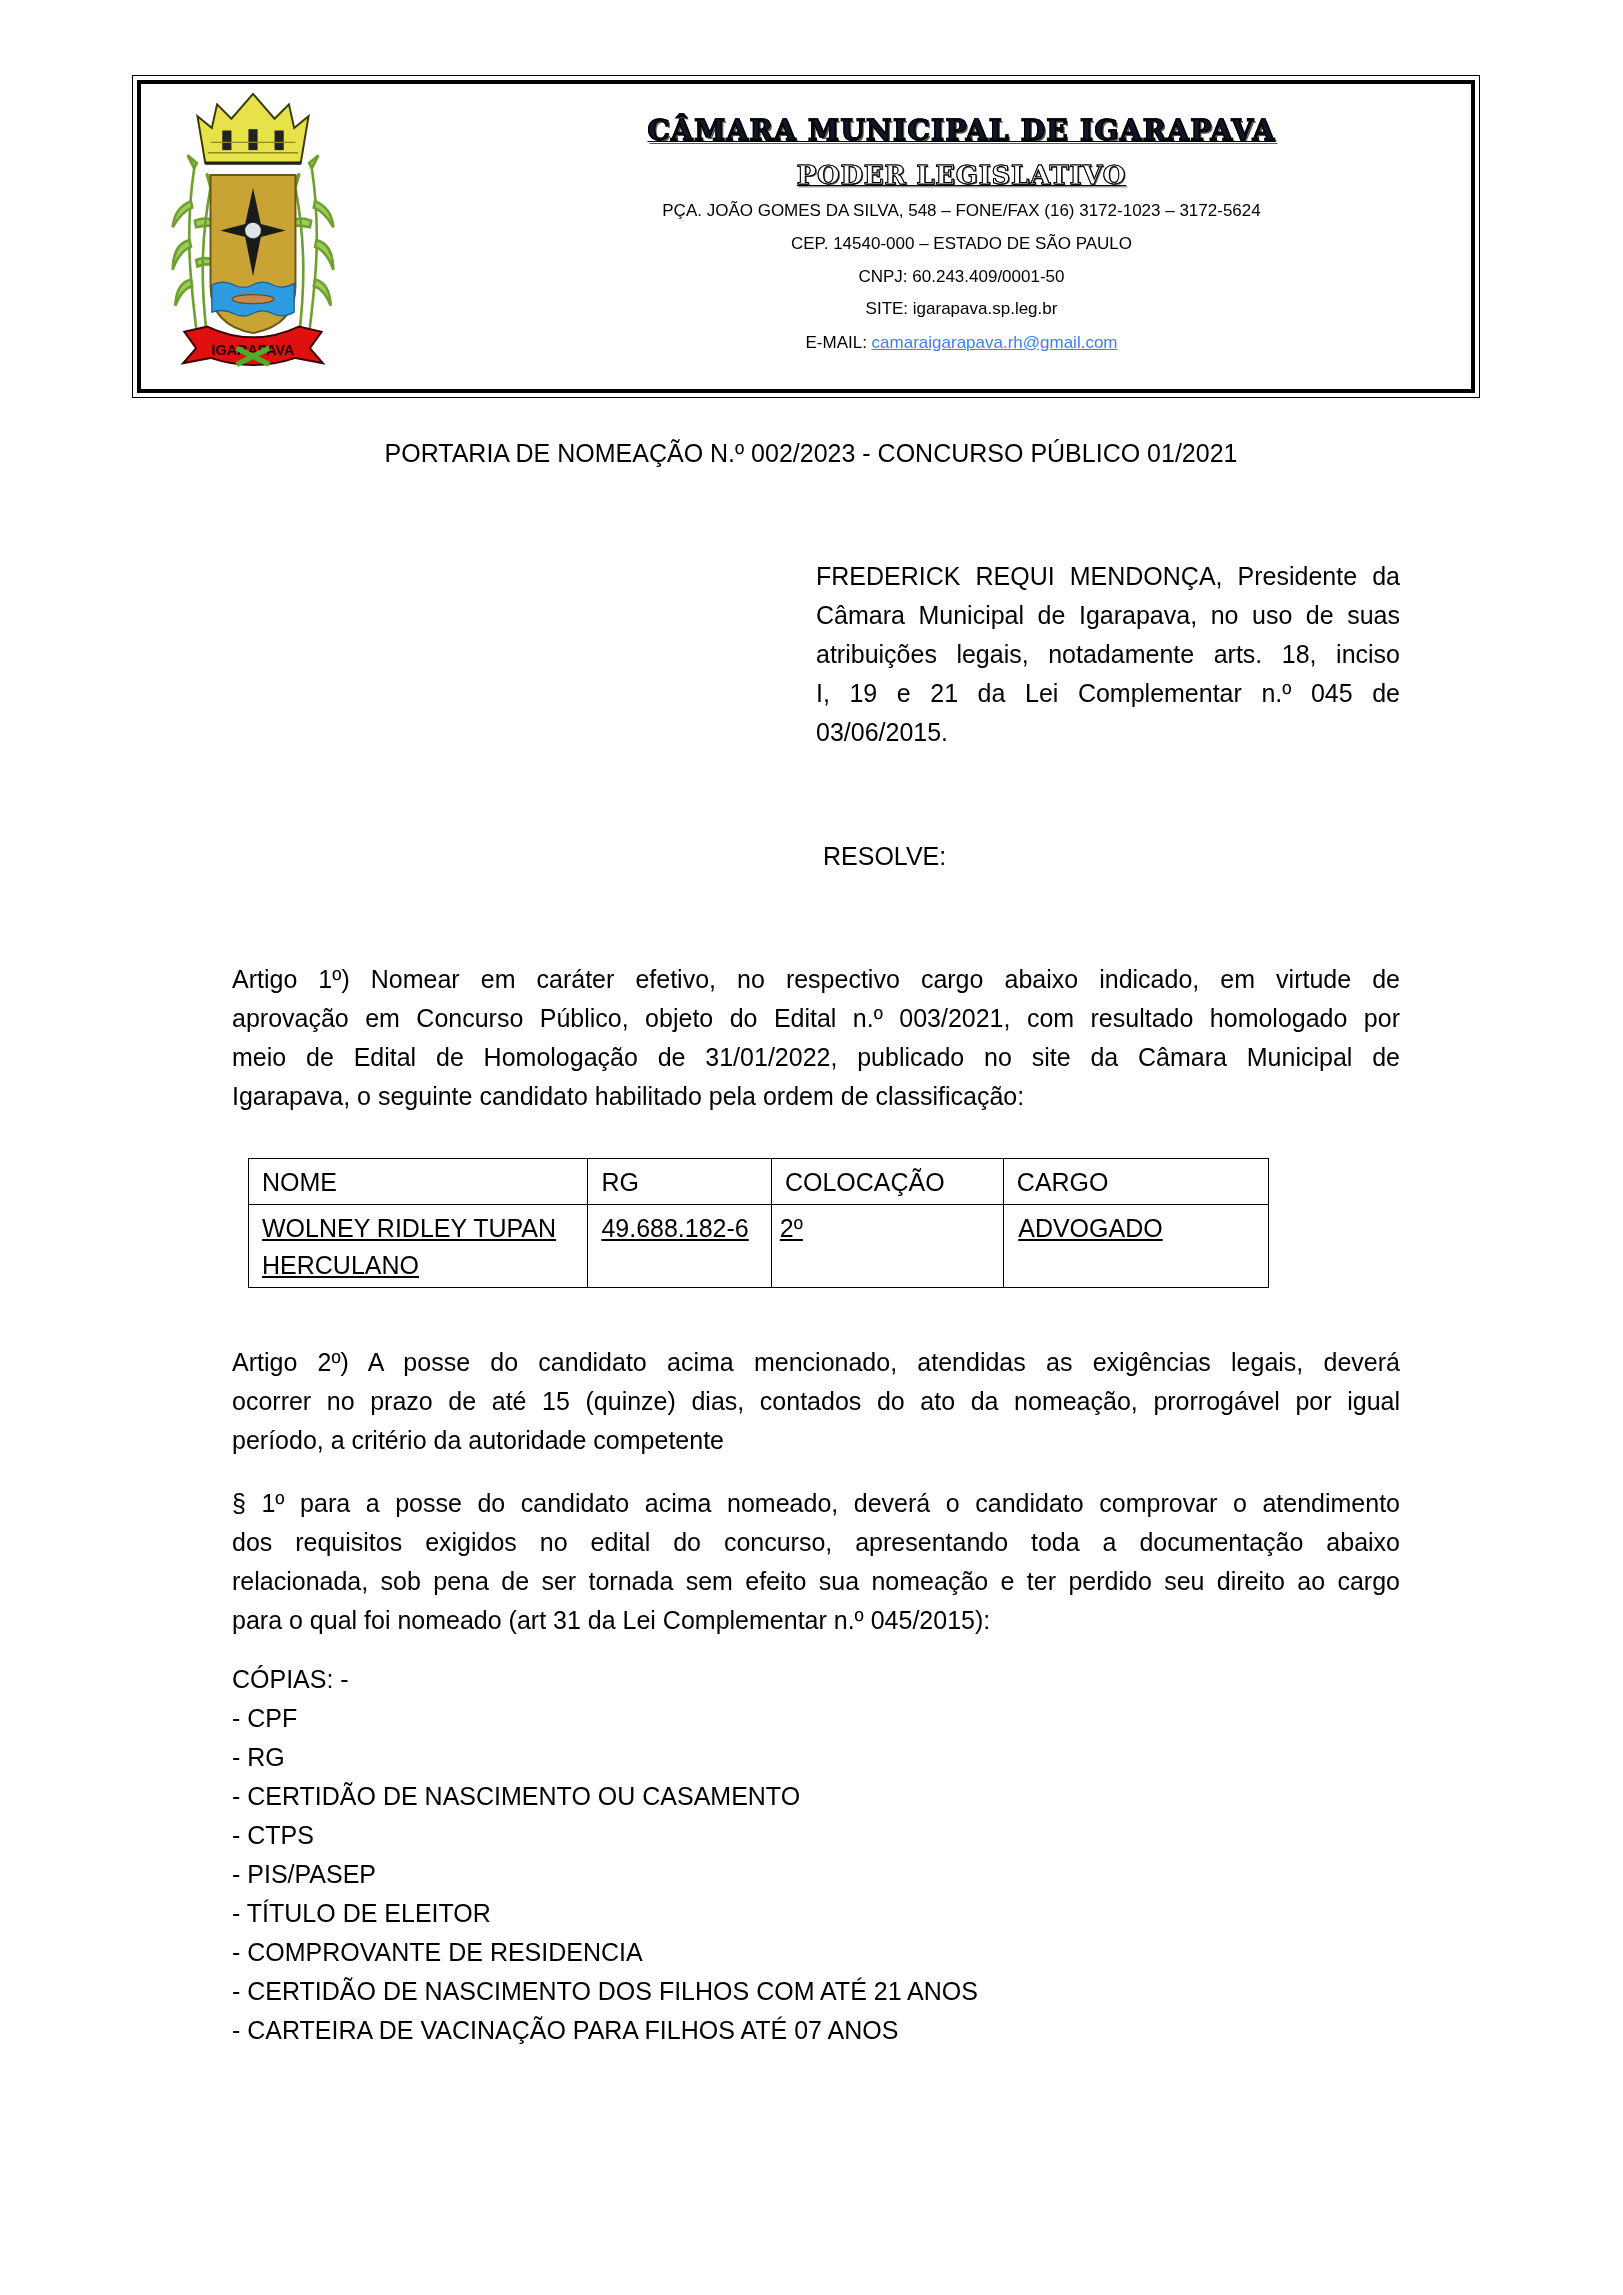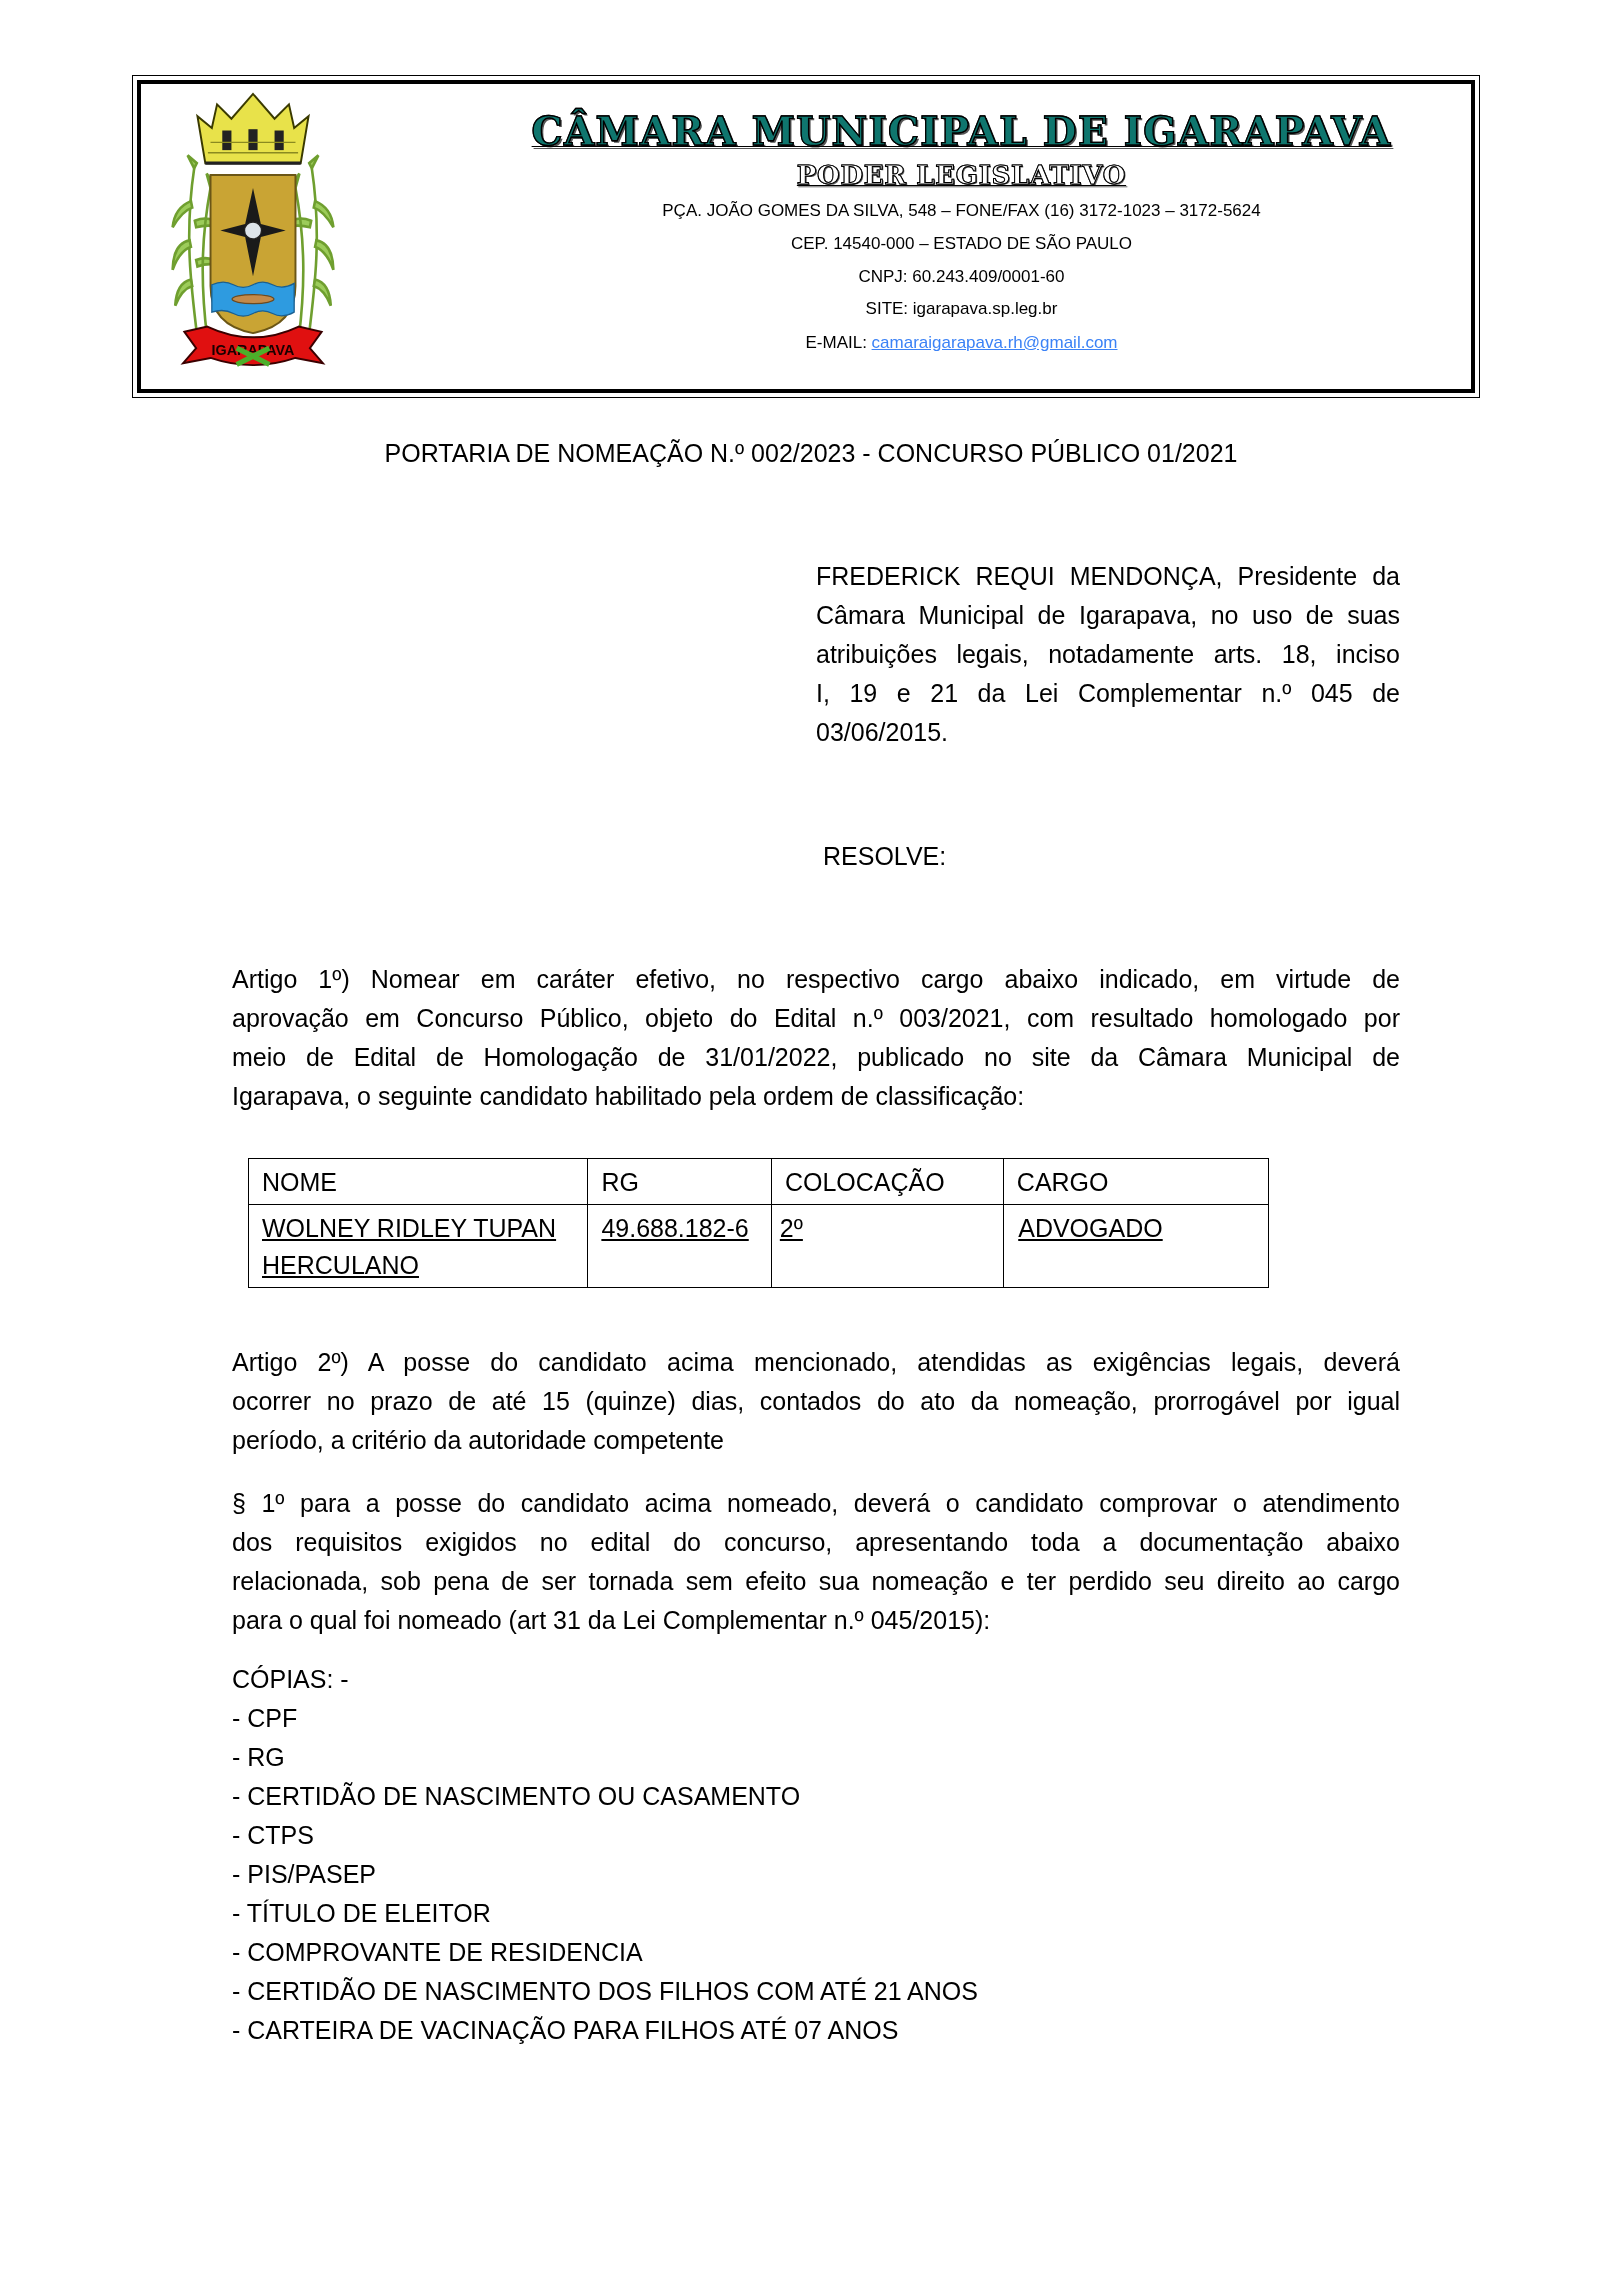--- a/index.html
+++ b/index.html
@@ -8,24 +8,24 @@
   .abs { position: absolute; }
 
   
   .header-box { left: 132px; top: 75px; width: 1348px; height: 323px;
                 border: 1.3px solid #000; box-sizing: border-box; }
   .header-box-inner { position: absolute; left: 3.9px; top: 3.9px; right: 3.9px; bottom: 3.9px;
                       border: 4.6px solid #000; }
   .crest { left: 171px; top: 90px; width: 164px; height: 281px; }
 
   .h-title { left: 458px; width: 1007px; top: 105px; text-align: center;
-             font-family: "DejaVu Serif", "Liberation Serif", serif; font-size: 39px;
+             font-family: "DejaVu Serif", "Liberation Serif", serif; font-size: 28px;
              letter-spacing: 1.3px; line-height: 52px; font-weight: bold;
              text-decoration: underline; text-decoration-thickness: 1.3px;
-             color: #0f766e; -webkit-text-stroke: 1.3px #000;
+             color: #0f172a; -webkit-text-stroke: 1.3px #000;
              text-shadow: 2px 2px 0 #555; }
   .h-sub { left: 458px; width: 1007px; top: 157px; text-align: center;
            font-family: "DejaVu Serif", "Liberation Serif", serif; font-size: 26px;
            letter-spacing: 0.7px; line-height: 37px; font-weight: bold;
            text-decoration: underline; text-decoration-thickness: 1.3px;
            color: #fff; -webkit-text-stroke: 1px #000; text-shadow: 1.3px 1.3px 0 #666; }
   .h-line { left: 458px; width: 1007px; text-align: center; font-size: 17px; line-height: 33px; }
   .link { color: #3b82f6; text-decoration: underline; }
 
   .p-title { left: 196px; width: 1230px; top: 435px; text-align: center;
@@ -104,21 +104,21 @@
   <path d="M20 370 L55 362 Q125 395 195 362 L230 370 L212 395 L232 418 L190 410 Q125 432 60 410 L18 418 L38 395 Z" fill="#e01010" stroke="#3a0000" stroke-width="3"></path>
   <text x="125" y="406" text-anchor="middle" font-family="Liberation Sans, sans-serif" font-size="22" font-weight="bold" fill="#1a0000">IGARAPAVA</text>
 
   <path d="M100 420 L150 395 M150 420 L100 395" stroke="#4caf2a" stroke-width="8"></path>
 </svg>
 
 <div class="abs h-title">CÂMARA MUNICIPAL DE IGARAPAVA</div>
 <div class="abs h-sub">PODER LEGISLATIVO</div>
 <div class="abs h-line" style="top:194px">PÇA. JOÃO GOMES DA SILVA, 548 – FONE/FAX (16) 3172-1023 – 3172-5624</div>
 <div class="abs h-line" style="top:227px">CEP. 14540-000 – ESTADO DE SÃO PAULO</div>
-<div class="abs h-line" style="top:260px">CNPJ: 60.243.409/0001-60</div>
+<div class="abs h-line" style="top:260px">CNPJ: 60.243.409/0001-50</div>
 <div class="abs h-line" style="top:292px">SITE: igarapava.sp.leg.br</div>
 <div class="abs h-line" style="top:326px">
   <span>E-MAIL: </span><span class="link">camaraigarapava.rh@gmail.com</span>
 </div>
 
 <div class="abs p-title">PORTARIA DE NOMEAÇÃO N.º 002/2023 - CONCURSO PÚBLICO 01/2021</div>
 
 <div class="abs para right-para">
   <span class="ln">FREDERICK REQUI MENDONÇA, Presidente da</span>
   <span class="ln">Câmara Municipal de Igarapava, no uso de suas</span>

